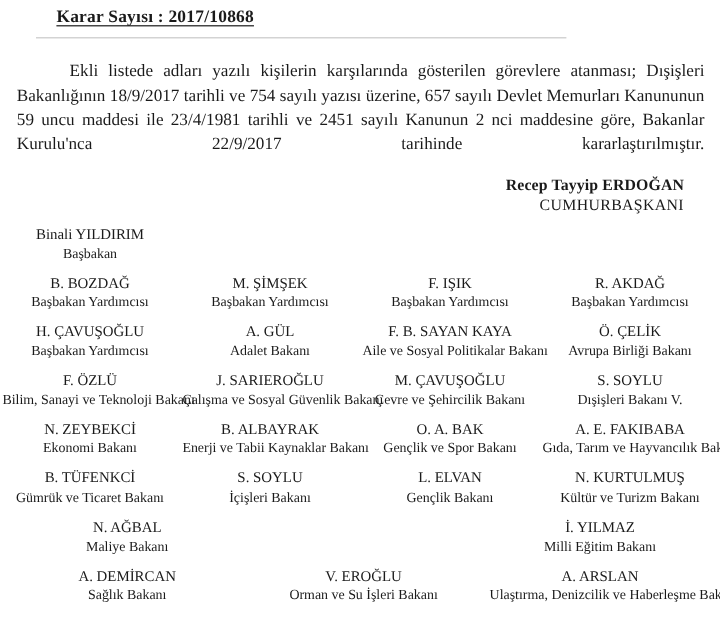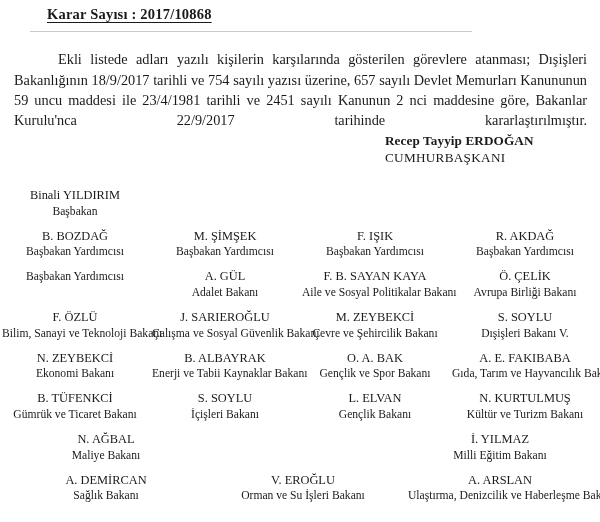--- a/index.html
+++ b/index.html
@@ -61,23 +61,23 @@
   .body-paragraph::after {
     content: "";
     display: inline-block;
     width: 100%;
   }
 
   
   .president-block {
     position: absolute;
     left: 385px;
-    top: 133px;
+    top: 146px;
     width: 185px;
-    text-align: left;
+    text-align: right;
   }
   .president-name {
     font-size: 13.2px;
     font-weight: bold;
     letter-spacing: 0.1px;
     white-space: nowrap;
   }
   .president-title {
     font-size: 13.2px;
     letter-spacing: 0.3px;
@@ -161,20 +161,21 @@
           <div class="sig-name">F. IŞIK</div>
           <div class="sig-title">Başbakan Yardımcısı</div>
         </div>
         <div class="sig-cell">
           <div class="sig-name">R. AKDAĞ</div>
           <div class="sig-title">Başbakan Yardımcısı</div>
         </div>
       </div>
       <div class="sig-row cols-4">
         <div class="sig-cell">
+          <div class="sig-name">H. ÇAVUŞOĞLU</div>
           <div class="sig-title">Başbakan Yardımcısı</div>
         </div>
         <div class="sig-cell">
           <div class="sig-name">A. GÜL</div>
           <div class="sig-title">Adalet Bakanı</div>
         </div>
         <div class="sig-cell">
           <div class="sig-name">F. B. SAYAN KAYA</div>
           <div class="sig-title">Aile ve Sosyal Politikalar Bakanı</div>
         </div>
@@ -186,21 +187,21 @@
       <div class="sig-row cols-4">
         <div class="sig-cell">
           <div class="sig-name">F. ÖZLÜ</div>
           <div class="sig-title">Bilim, Sanayi ve Teknoloji Bakanı</div>
         </div>
         <div class="sig-cell">
           <div class="sig-name">J. SARIEROĞLU</div>
           <div class="sig-title">Çalışma ve Sosyal Güvenlik Bakanı</div>
         </div>
         <div class="sig-cell">
-          <div class="sig-name">M. ZEYBEKCİ</div>
+          <div class="sig-name">M. ÇAVUŞOĞLU</div>
           <div class="sig-title">Çevre ve Şehircilik Bakanı</div>
         </div>
         <div class="sig-cell">
           <div class="sig-name">S. SOYLU</div>
           <div class="sig-title">Dışişleri Bakanı V.</div>
         </div>
       </div>
       <div class="sig-row cols-4">
         <div class="sig-cell">
           <div class="sig-name">N. ZEYBEKCİ</div>

